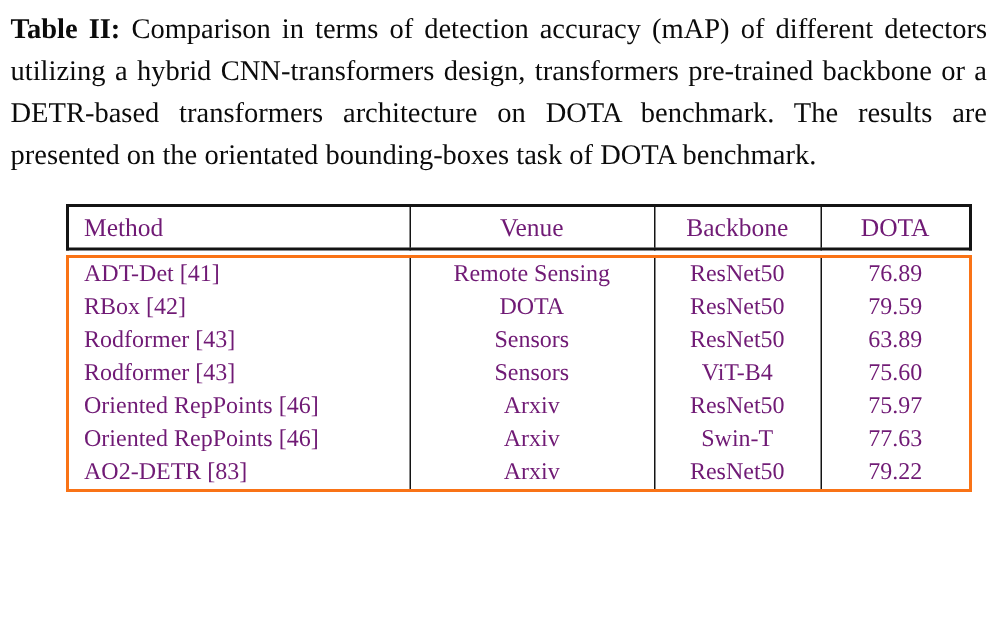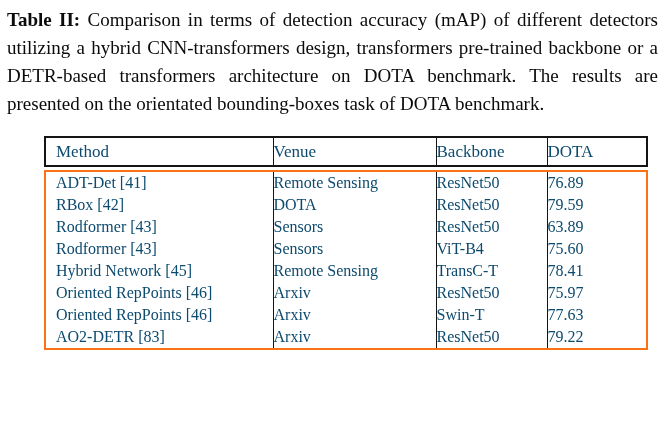--- a/index.html
+++ b/index.html
@@ -30,38 +30,38 @@
   }
   .tablewrap {
     margin: 18px 0 0 44px;
     width: 602px;
   }
   table.rtable {
     border-collapse: collapse;
     table-layout: fixed;
     width: 602px;
     font-size: 16px;
-    color: #0c4a6e;
+    color: #701a75;
   }
   table.rtable.hdr {
     border: 2px solid #141414;
   }
   table.rtable.bdy {
     border: 2px solid #f97316;
     margin-top: 3px;
   }
   .col-method   { width: 228px; }
   .col-venue    { width: 163px; }
   .col-backbone { width: 111px; }
   .col-dota     { width: 100px; }
   table.rtable th,
   table.rtable td {
     padding: 0;
     margin: 0;
-    text-align: left;
+    text-align: center;
     vertical-align: middle;
     font-weight: normal;
     white-space: nowrap;
     overflow: hidden;
   }
   table.rtable th {
     height: 27px;
     font-size: 17px;
   }
   table.rtable td {
@@ -134,26 +134,20 @@
           <td>ResNet50</td>
           <td>63.89</td>
         </tr>
         <tr>
           <td class="cell-left">Rodformer [43]</td>
           <td>Sensors</td>
           <td>ViT-B4</td>
           <td>75.60</td>
         </tr>
         <tr>
-          <td class="cell-left">Hybrid Network [45]</td>
-          <td>Remote Sensing</td>
-          <td>TransC-T</td>
-          <td>78.41</td>
-        </tr>
-        <tr>
           <td class="cell-left">Oriented RepPoints [46]</td>
           <td>Arxiv</td>
           <td>ResNet50</td>
           <td>75.97</td>
         </tr>
         <tr>
           <td class="cell-left">Oriented RepPoints [46]</td>
           <td>Arxiv</td>
           <td>Swin-T</td>
           <td>77.63</td>

